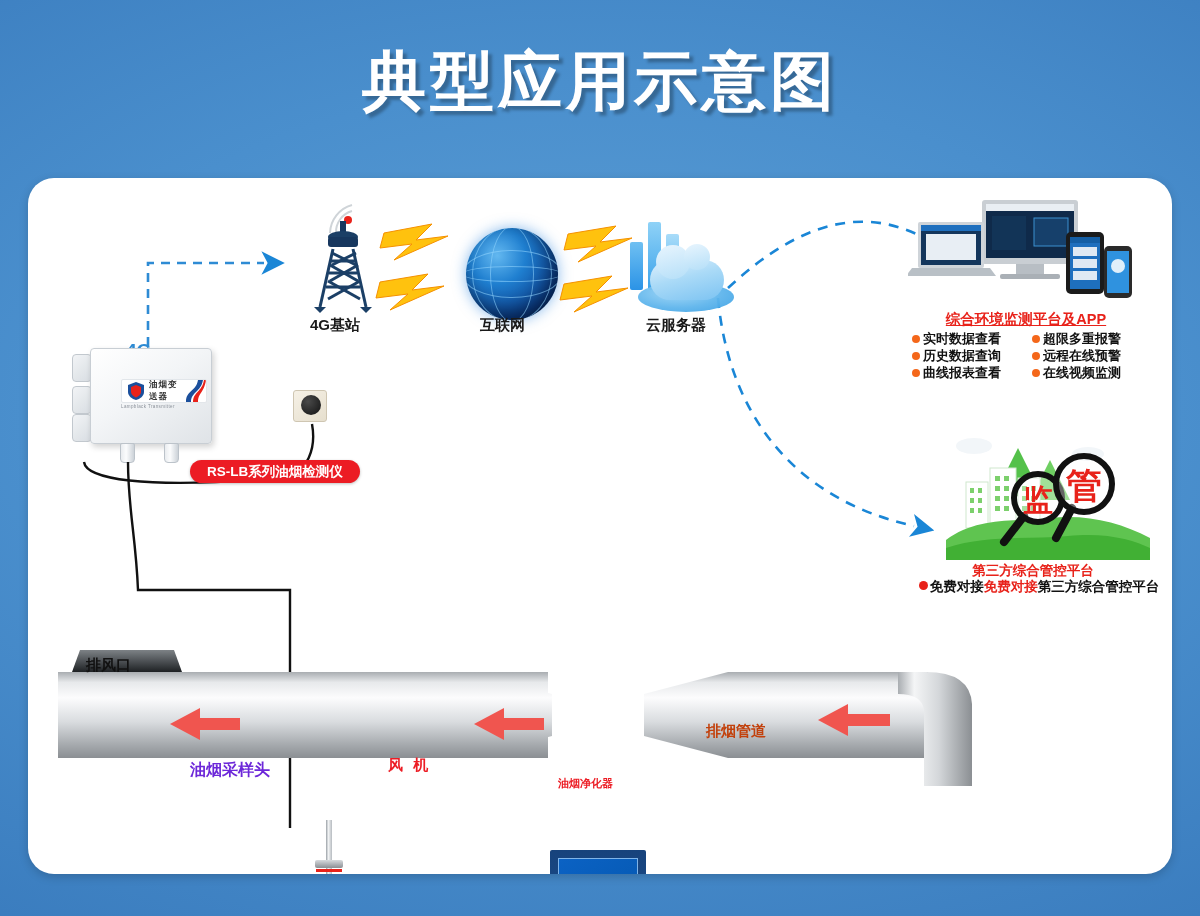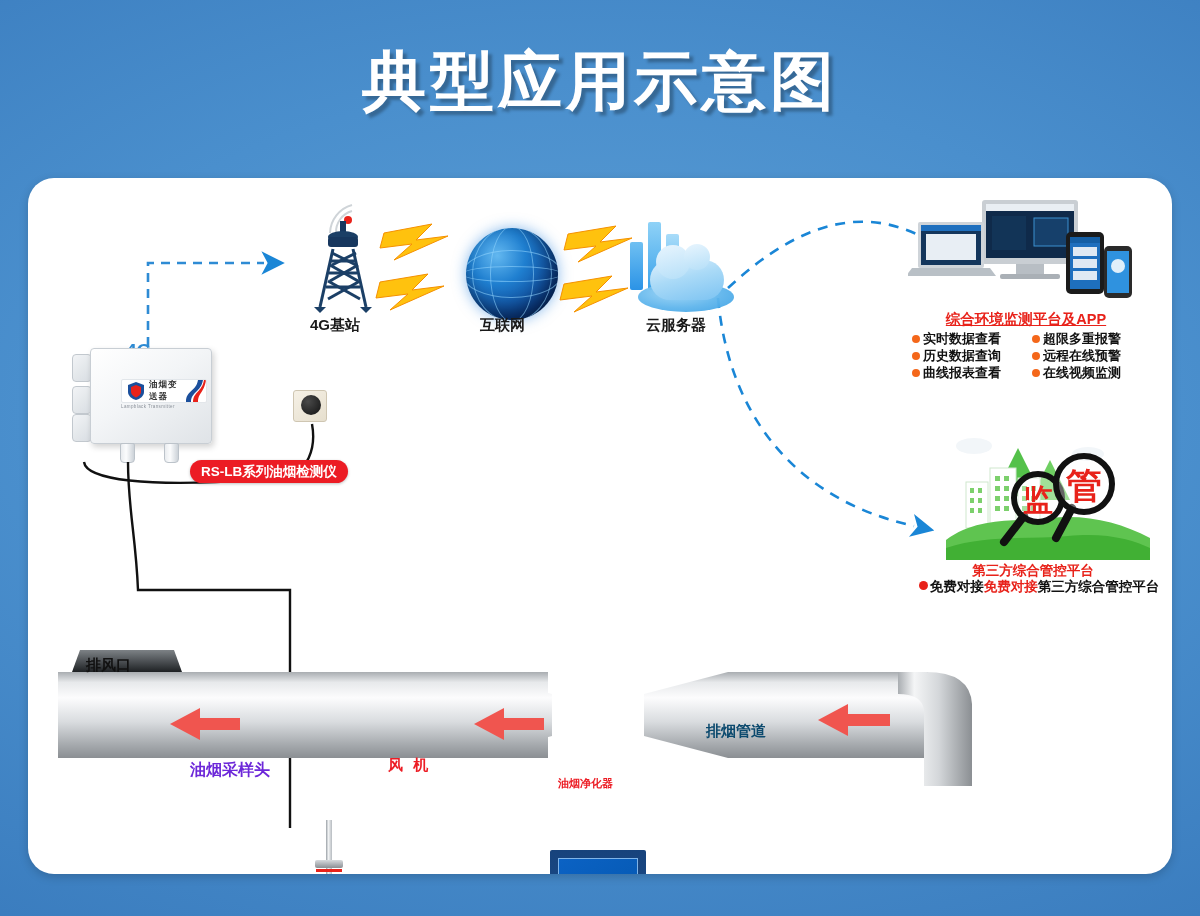--- a/index.html
+++ b/index.html
@@ -120,21 +120,21 @@
 
   
   #outlet { position:absolute; left:265px; top:212px; width:34px; height:32px;
             background:linear-gradient(145deg,#f6f1e6,#e6dfce);
             border:1px solid #cfc6b2; border-radius:3px; }
   #outlet .plug { position:absolute; left:7px; top:4px; width:20px; height:20px;
                   border-radius:50%; background:radial-gradient(circle at 35% 32%,#4a4a4a,#111); }
 
   
   #badge {
-    position:absolute; left:162px; top:282px; height:23px; padding:0 11px;
+    position:absolute; left:162px; top:282px; height:23px; padding:0 17px;
     background:#ec1c24; border-radius:12px; color:#fff;
     font-size:13.5px; font-weight:bold; line-height:23px; white-space:nowrap;
     box-shadow:0 1px 3px rgba(0,0,0,.25);
   }
 
   
   #duct { position:absolute; left:0; top:460px; width:1144px; height:236px; }
 
   
   #purifier {
@@ -153,21 +153,21 @@
   .rod { position:absolute; left:4px; width:6px;
          background:linear-gradient(90deg,#9aa0a6,#f2f4f5 40%,#b6bbc0); }
   .flange { position:absolute; left:-7px; width:28px; height:8px;
             background:linear-gradient(to bottom,#d7dadd,#8a8f94); border-radius:2px; }
 
   
   #lbl-outlet { left:86px; top:648px; font-size:15px; color:#111; }
   #lbl-sample { left:190px; top:752px; font-size:16px; color:#6d28d9; }
   #lbl-fan    { left:388px; top:748px; font-size:15px; color:#ec1c24; letter-spacing:3px;}
   #lbl-pur    { left:588px; top:768px; font-size:11px; color:#ec1c24; }
-  #lbl-duct   { left:706px; top:714px; font-size:15px; color:#0c4a6e; }
+  #lbl-duct   { left:706px; top:714px; font-size:15px; color:#c2410c; }
 </style>
 </head>
 <body>
 
 <div id="title">典型应用示意图</div>
 
 <div id="card">
 
   <svg class="layer">
     <defs>

